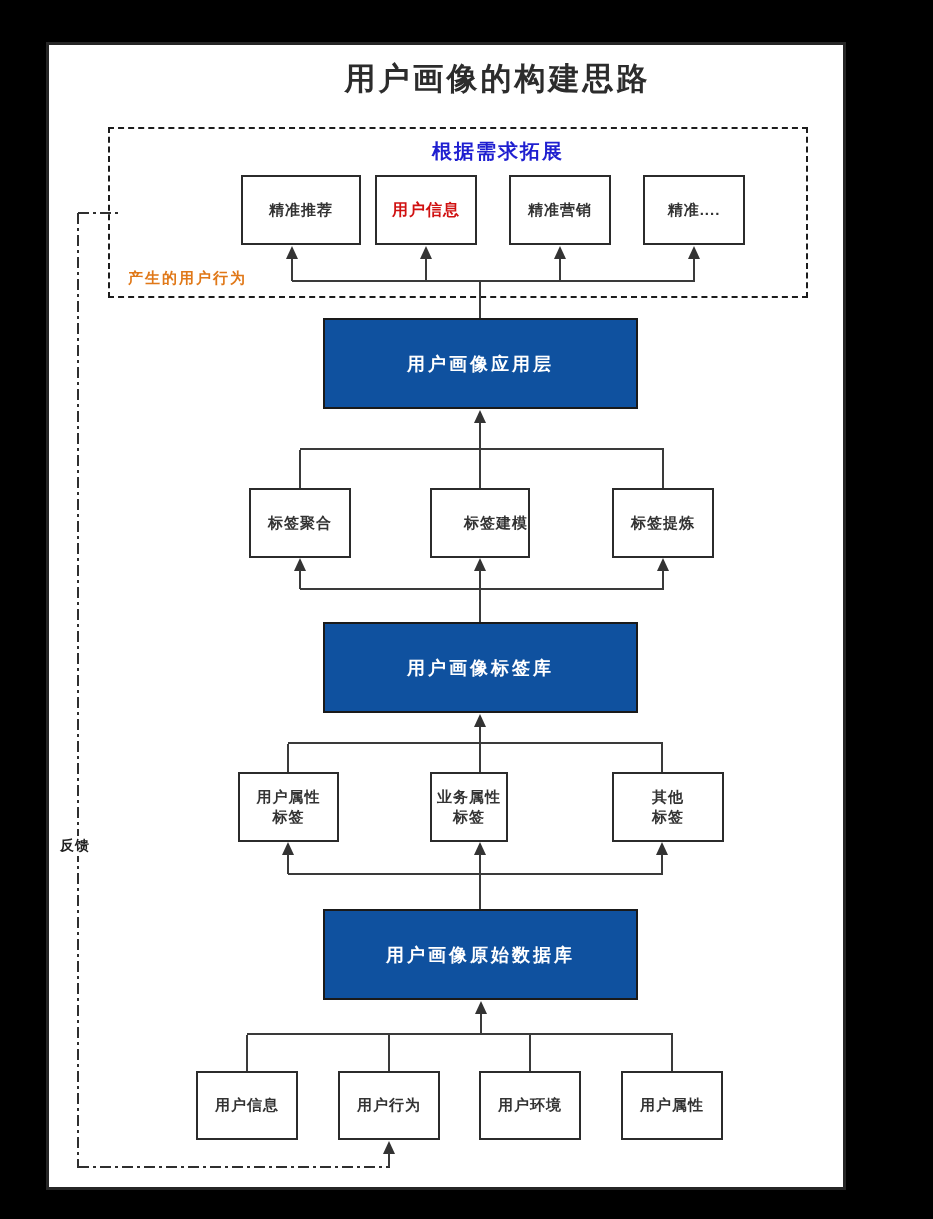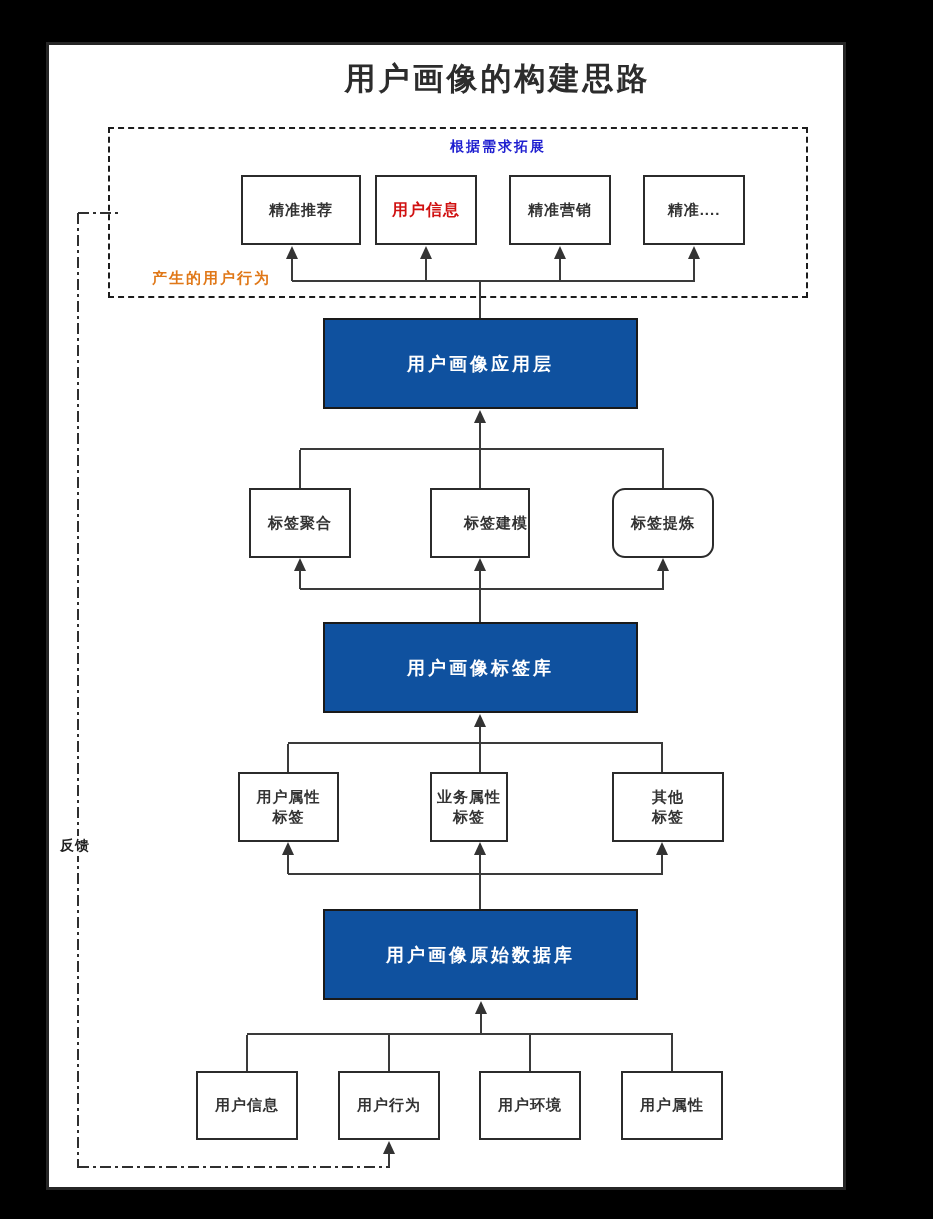--- a/index.html
+++ b/index.html
@@ -15,22 +15,22 @@
   .title {
     position:absolute; left:300px; top:58px; width:395px; height:40px;
     font-family:"DejaVu Serif", serif; font-size:31px; font-weight:bold;
     letter-spacing:3px; color:#2c2c2c; text-align:center; white-space:nowrap;
   }
   .dashedbox {
     position:absolute; left:108px; top:127px; width:700px; height:171px;
     border:2px dashed #1c1c1c; box-sizing:border-box; background:transparent;
   }
   .lbl { position:absolute; white-space:nowrap; font-weight:bold; }
-  .cap-blue  { left:348px; top:138px; width:300px; text-align:center; font-size:14px; letter-spacing:2px; color:#1f1fd0; }
-  .cap-orange{ left:128px; top:269px; font-size:15px; letter-spacing:2px; color:#e07818;margin-left:24px; }
+  .cap-blue  { left:348px; top:138px; width:300px; text-align:center; font-size:20px; letter-spacing:2px; color:#1f1fd0; }
+  .cap-orange{ left:128px; top:269px; font-size:15px; letter-spacing:2px; color:#e07818; }
   .cap-feedback{ left:58px; top:836px; font-size:14px; letter-spacing:1px; color:#222; background:#fff; padding:1px 2px; }
   .box {
     position:absolute; height:70px; background:#fff; border:2px solid #2b2b2b;
     box-sizing:border-box; display:flex; flex-direction:column; align-items:center;
     justify-content:center; text-align:center; font-size:15px; font-weight:bold;
     color:#333; letter-spacing:1px; line-height:1.35;
   }
   .box.red { color:#d01111; font-size:16px; }
   .bluebox {
     position:absolute; left:323px; width:315px; height:91px; background:#0f519f;
@@ -95,21 +95,21 @@
   <div class="ln" style="left:300px; top:448px; width:364px; height:2px;"></div>
   <div class="ln" style="left:299px; top:450px; width:2px; height:38px;"></div>
   <div class="ln" style="left:662px; top:450px; width:2px; height:38px;"></div>
 
   <div class="box" style="left:249px; top:488px; width:102px;">
     <span>标签聚合</span>
   </div>
   <div class="box" style="left:430px; top:488px; width:100px;align-items:flex-end;">
     <span>标签建模</span>
   </div>
-  <div class="box" style="left:612px; top:488px; width:102px;border-radius:13px;">
+  <div class="box" style="left:612px; top:488px; width:102px;">
     <span>标签提炼</span>
   </div>
 
   <div class="arr-up" style="left:294px; top:558px;"></div>
   <div class="ln" style="left:299px; top:570px; width:2px; height:19px;"></div>
   <div class="arr-up" style="left:474px; top:558px;"></div>
   <div class="ln" style="left:479px; top:570px; width:2px; height:19px;"></div>
   <div class="arr-up" style="left:657px; top:558px;"></div>
   <div class="ln" style="left:662px; top:570px; width:2px; height:19px;"></div>
   <div class="ln" style="left:300px; top:588px; width:364px; height:2px;"></div>

